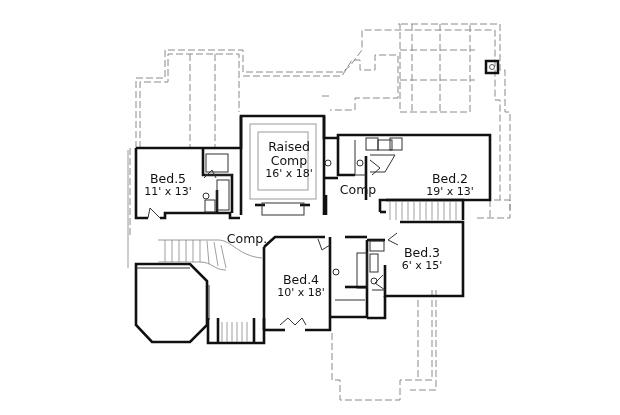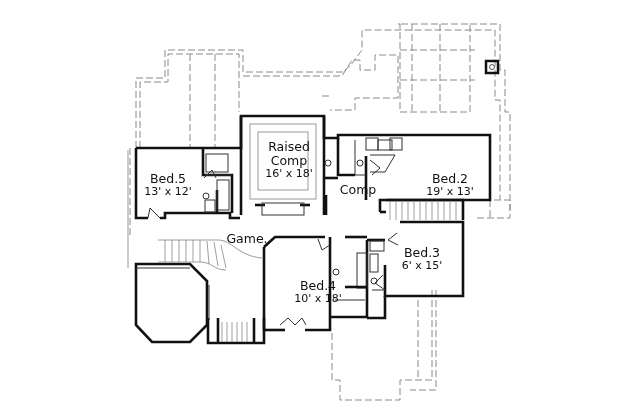--- a/index.html
+++ b/index.html
@@ -163,37 +163,37 @@
 </svg>
 
 <div class="lbl" style="left:283px; top:140px;padding-left:12px;">
   <span class="n">Raised</span>
   <span class="n">Comp</span>
   <span class="d">16' x 18'</span>
 </div>
 
 <div class="lbl" style="left:168px; top:172px;">
   <span class="n">Bed.5</span>
-  <span class="d">13' x 12'</span>
+  <span class="d">11' x 13'</span>
 </div>
 
 <div class="lbl" style="left:450px; top:156px;margin-top:16px;">
   <span class="n">Bed.2</span>
   <span class="d">19' x 13'</span>
 </div>
 
 <div class="lbl single" style="left:358px; top:183px;">
   <span>Comp</span>
 </div>
 
 <div class="lbl single" style="left:247px; top:232px;">
-  <span>Game.</span>
+  <span>Comp.</span>
 </div>
 
-<div class="lbl" style="left:301px; top:279px;margin-left:17px;">
+<div class="lbl" style="left:301px; top:273px;">
   <span class="n">Bed.4</span>
   <span class="d">10' x 18'</span>
 </div>
 
 <div class="lbl" style="left:422px; top:246px;">
   <span class="n">Bed.3</span>
   <span class="d">6' x 15'</span>
 </div>
 
 </body></html>

